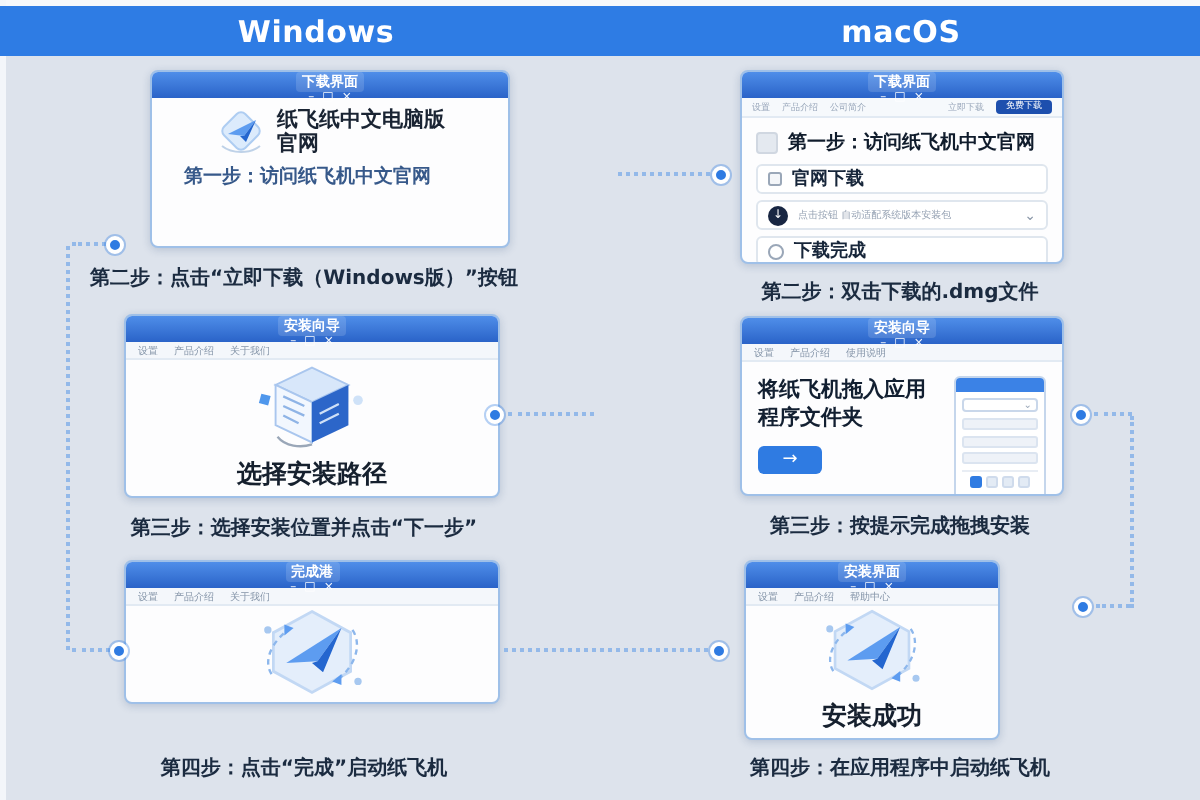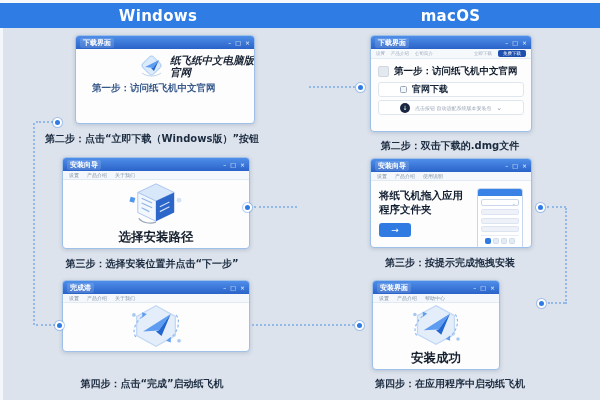--- a/index.html
+++ b/index.html
@@ -10,35 +10,35 @@
   .divider { position:absolute; top:0; left:298; width:3px; height:400px; background:#f3f6fa; }
   .hdr { position:absolute; top:3px; height:25px; background:#2e7ce4; color:#fff;
          display:flex; align-items:center; justify-content:center;
          font-size:15px; font-weight:bold; letter-spacing:.3px; }
   .hdr-l { left:0; width:316px; }
   .hdr-r { left:301px; width:299px; }
 
   .card { position:absolute; background:#fdfdfe; border:1px solid #9fc0e8; border-radius:4px;
           box-shadow:0 1px 4px rgba(30,60,110,.20); overflow:hidden; }
   .titlebar { height:13px; background:linear-gradient(180deg,#4f8ee9 0%,#2a63c8 100%);
-              display:flex; align-items:center; justify-content:space-between; padding:0 4px; }
+              display:flex; align-items:center; justify-content:space-between; padding:0 4px;flex-direction:column; }
   .tb-title { color:#fff; font-size:7px; font-weight:bold; background:rgba(255,255,255,.14);
               padding:0 3px; border-radius:2px; line-height:10px; white-space:nowrap; }
   .tb-ctrls { display:flex; gap:4px; color:rgba(255,255,255,.95); font-size:6px; line-height:1; }
   .tb-ctrls span { cursor:default; }
   .menubar { height:9px; background:#f4f7fb; border-bottom:1px solid #e2eaf3;
              display:flex; align-items:center; gap:8px; padding:0 6px; }
   .menubar span { font-size:5px; color:#8494a8; white-space:nowrap; }
 
   .cap { position:absolute; text-align:center; font-size:10px; font-weight:600; color:#1b2b40; }
   .cap-w { left:6px; width:292px; }
   .cap-m { left:302px; width:296px; }
 
   
-  .logo-row { display:flex; align-items:center; justify-content:flex-end; gap:5px; margin-top:5px;font-style:italic; }
+  .logo-row { display:flex; align-items:center; justify-content:center; gap:5px; margin-top:5px; }
   .logo-txt { font-size:10.5px; font-weight:bold; color:#1a2433; line-height:1.15; }
   .w1-step { font-size:9.5px; font-weight:600; color:#37598a; margin:4px 0 0 16px; }
   .dl-btn { display:block; width:128px; height:17px; margin:5px auto 0;
             background:linear-gradient(180deg,#4f93ec,#2b6fd8); border:1px solid #2a63c4;
             border-radius:3px; color:#fff; font-size:9.5px; font-weight:bold;
             text-align:center; line-height:15px; cursor:pointer; }
 
   .center-body { display:flex; flex-direction:column; align-items:center; justify-content:center; }
   .big-label { font-size:12.5px; font-weight:bold; color:#16202e; margin-top:3px; }
 
@@ -47,21 +47,21 @@
                 display:flex; align-items:center; padding:0 5px; gap:6px; }
   .m1-toolbar .sp { flex:1; }
   .m1-note { font-size:4.5px; color:#9aa8bb; }
   .m1-btn { height:7px; padding:0 5px; background:#1d4fae; border-radius:2px; color:#fff;
             font-size:4.5px; line-height:7px; cursor:pointer; }
   .m1-body { padding:4px 7px; }
   .m1-steprow { display:flex; align-items:center; gap:5px; margin:2px 0 4px; }
   .gray-sq { width:11px; height:11px; background:#e4e9f0; border:1px solid #d0d7e1; border-radius:2px; }
   .m1-step { font-size:9.5px; font-weight:bold; color:#101c2c; white-space:nowrap; }
   .m-row { display:flex; align-items:center; gap:5px; height:15px; border:1px solid #dfe6ee;
-           border-radius:3px; padding:0 21px; margin-top:3px; background:#fff; }
+           border-radius:3px; padding:0 5px; margin-top:3px; background:#fff; }
   .m-row b { font-size:9px; color:#17263a; }
   .chk { width:7px; height:7px; border:1px solid #9aa7b8; border-radius:1.5px; background:#f4f6f9; }
   .radio { width:8px; height:8px; border:1px solid #9aa7b8; border-radius:50%; background:#fff; }
   .dark-circ { width:10px; height:10px; border-radius:50%; background:#182642; color:#fff;
                font-size:6px; display:flex; align-items:center; justify-content:center; }
   .hint-txt { font-size:5px; color:#97a3b4; white-space:nowrap; overflow:hidden; }
   .chev { margin-left:auto; color:#8a97a8; font-size:7px; }
 
   
   .m2-body { display:flex; padding:7px 8px 5px; gap:8px; }
@@ -213,20 +213,24 @@
       </div>
       <div class="m-row">
         <span class="chk"></span>
         <b>官网下载</b>
       </div>
       <div class="m-row">
         <span class="dark-circ">↓</span>
         <span class="hint-txt">点击按钮 自动适配系统版本安装包</span>
         <span class="chev">⌄</span>
       </div>
+      <div class="m-row">
+        <span class="radio"></span>
+        <b>下载完成</b>
+      </div>
     </div>
   </div>
   <div class="cap cap-m" style="top:139px;">第二步：双击下载的.dmg文件</div>
 
   <div class="card" style="left:370px; top:158px; width:162px; height:90px;">
     <div class="titlebar">
       <span class="tb-title">安装向导</span>
       <span class="tb-ctrls">
         <span>–</span>
         <span>□</span>

